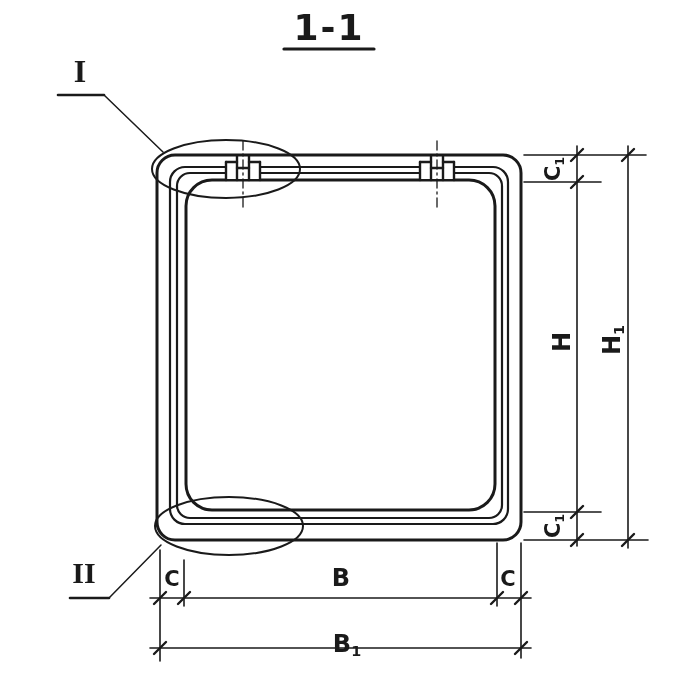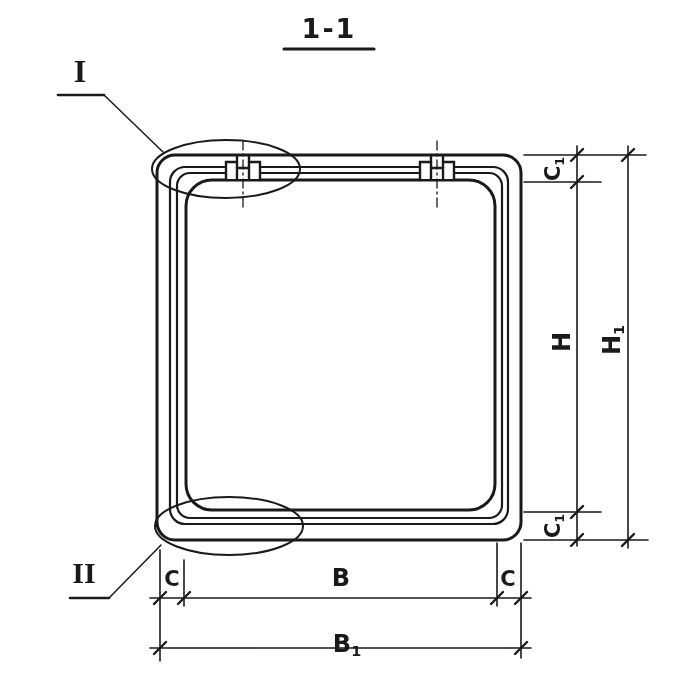--- a/index.html
+++ b/index.html
@@ -21,21 +21,21 @@
   svg { position: absolute; left: 0; top: 0; }
   .lbl {
     position: absolute;
     transform: translate(-50%, -50%);
     font-weight: 700;
     color: #1a1a1a;
     white-space: nowrap;
     line-height: 1;
   }
   .lbl.rot { transform: translate(-50%, -50%) rotate(-90deg); }
-  .title-lbl { font-size: 27px; letter-spacing: 2px; font-family: "DejaVu Sans", sans-serif; }
+  .title-lbl { font-size: 36px; letter-spacing: 2px; font-family: "DejaVu Sans", sans-serif; }
   .roman {
     font-family: "Liberation Serif", "DejaVu Serif", serif;
     font-size: 32px;
     font-weight: 700;
   }
   .dim { font-size: 24px; }
   .dim-sm { font-size: 21px; }
   .sub { font-size: 0.6em; vertical-align: -0.3em; }
 </style>
 </head>

